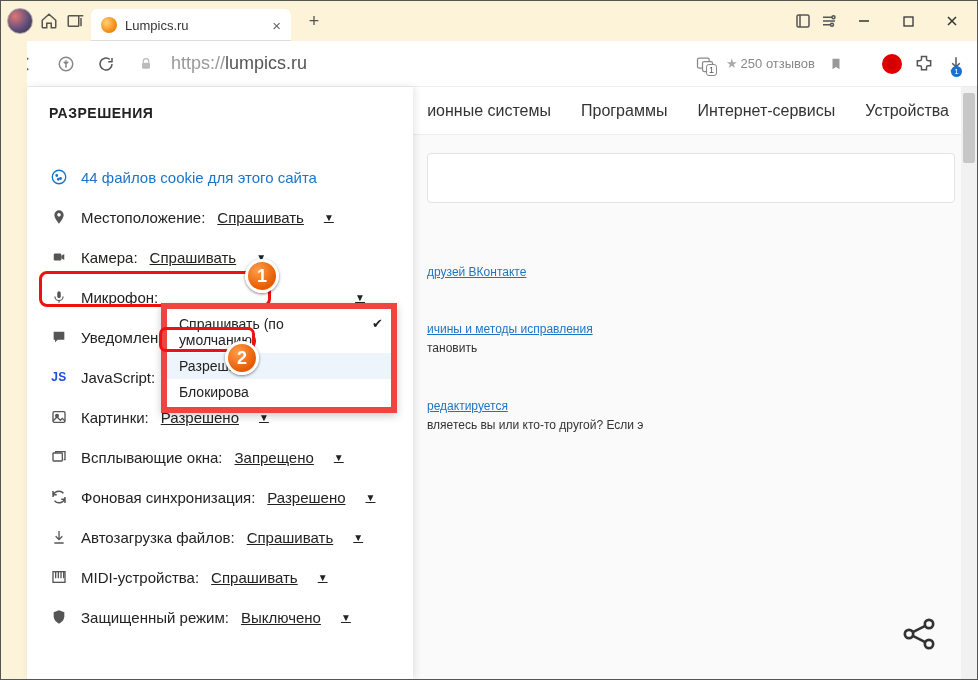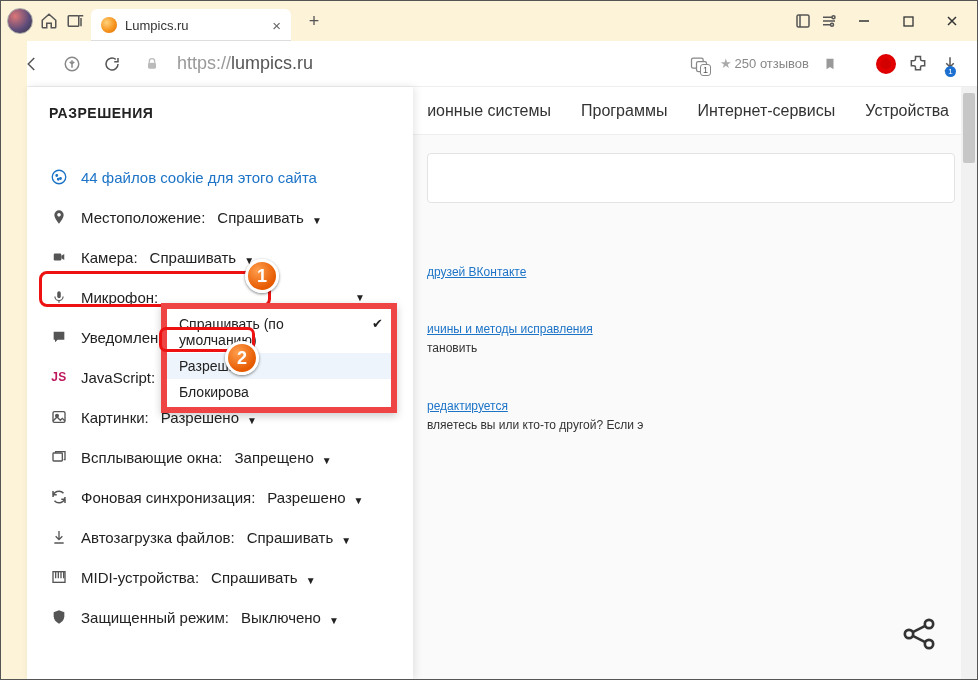--- a/index.html
+++ b/index.html
@@ -38,21 +38,21 @@
   }
   .tab .favicon { width:16px; height:16px; border-radius:50%; background: radial-gradient(circle at 35% 35%, #ffd27a, #f7941d 55%, #d96b00); }
   .tab-title { flex:1; font-size:13px; color:#333; }
   .tab-close { font-size:15px; color:#666; }
   .newtab { width:26px; height:26px; display:flex; align-items:center; justify-content:center; color:#555; font-size:18px; margin-left:4px; }
   .tab-strip .spacer { flex:1; }
   .wctrl { width:38px; height:30px; display:flex; align-items:center; justify-content:center; color:#333; }
   
   .addr-row {
     height: 46px; display:flex; align-items:center;
-    padding: 0 16px; gap: 10px; background:#fff;
+    padding: 0 10px; gap: 10px; background:#fff;
     border-bottom: 1px solid #eee;
   }
   .addr-row .round { width:30px; height:30px; border-radius:6px; display:flex; align-items:center; justify-content:center; color:#666; }
   .lock { color:#999; }
   .url { flex:1; font-size:18px; color:#999; }
   .star-rv { color:#888; font-size:13px; display:flex; align-items:center; gap:3px; }
   .ext-icon { width:22px; height:22px; display:flex; align-items:center; justify-content:center; }
   .oblock { width:20px; height:20px; border-radius:50%; background:#fff; border:2px solid #d00; position:relative;}
   .oblock::after { content:""; position:absolute; left:50%; top:50%; width:70%; height:70%; background:#d30000; border-radius:50%; transform:translate(-50%,-50%) rotate(45deg); clip-path: polygon(0 0,100% 0,100% 100%,0 100%);}
   .oblock.real{ background: radial-gradient(circle, #fff 35%, #e40000 36%);}
@@ -85,24 +85,24 @@
 
   
   .perm-panel {
     position:absolute; left:26px; top:86px; width:386px; bottom:0;
     background:#fff; z-index:5;
     box-shadow: 2px 0 8px rgba(0,0,0,.10);
     padding: 18px 18px 10px 22px;
   }
   .perm-title { font-size:14px; letter-spacing:.5px; color:#222; font-weight:bold; margin-bottom:36px; }
   .perm-row { display:flex; align-items:center; gap:12px; height:40px; font-size:15px; color:#222;}
-  .perm-row .picon { width:20px; display:flex; justify-content:center; color:#be185d;}
+  .perm-row .picon { width:20px; display:flex; justify-content:center; color:#1d4ed8;}
   .perm-row a { color:#1d74c7; text-decoration:none;}
   .perm-label { }
-  .perm-val { display:inline-flex; align-items:flex-end; gap:8px;}
+  .perm-val { display:inline-flex; align-items:center; gap:20px;text-decoration:underline;}
   .caret { font-size:10px; }
   .js-badge { font-size:12px; font-weight:bold; color:#555; letter-spacing:.5px;}
   .mic-highlight {
     position:absolute; left:38px; top:270px; width:232px; height:36px;
     border:3px solid #e11; border-radius:8px; z-index:7; pointer-events:none;
   }
   
   .dd {
     position:absolute; left:160px; top:302px; width:236px;
     background:#fff; border:6px solid #ef4444; box-shadow:0 3px 8px rgba(0,0,0,.2);

